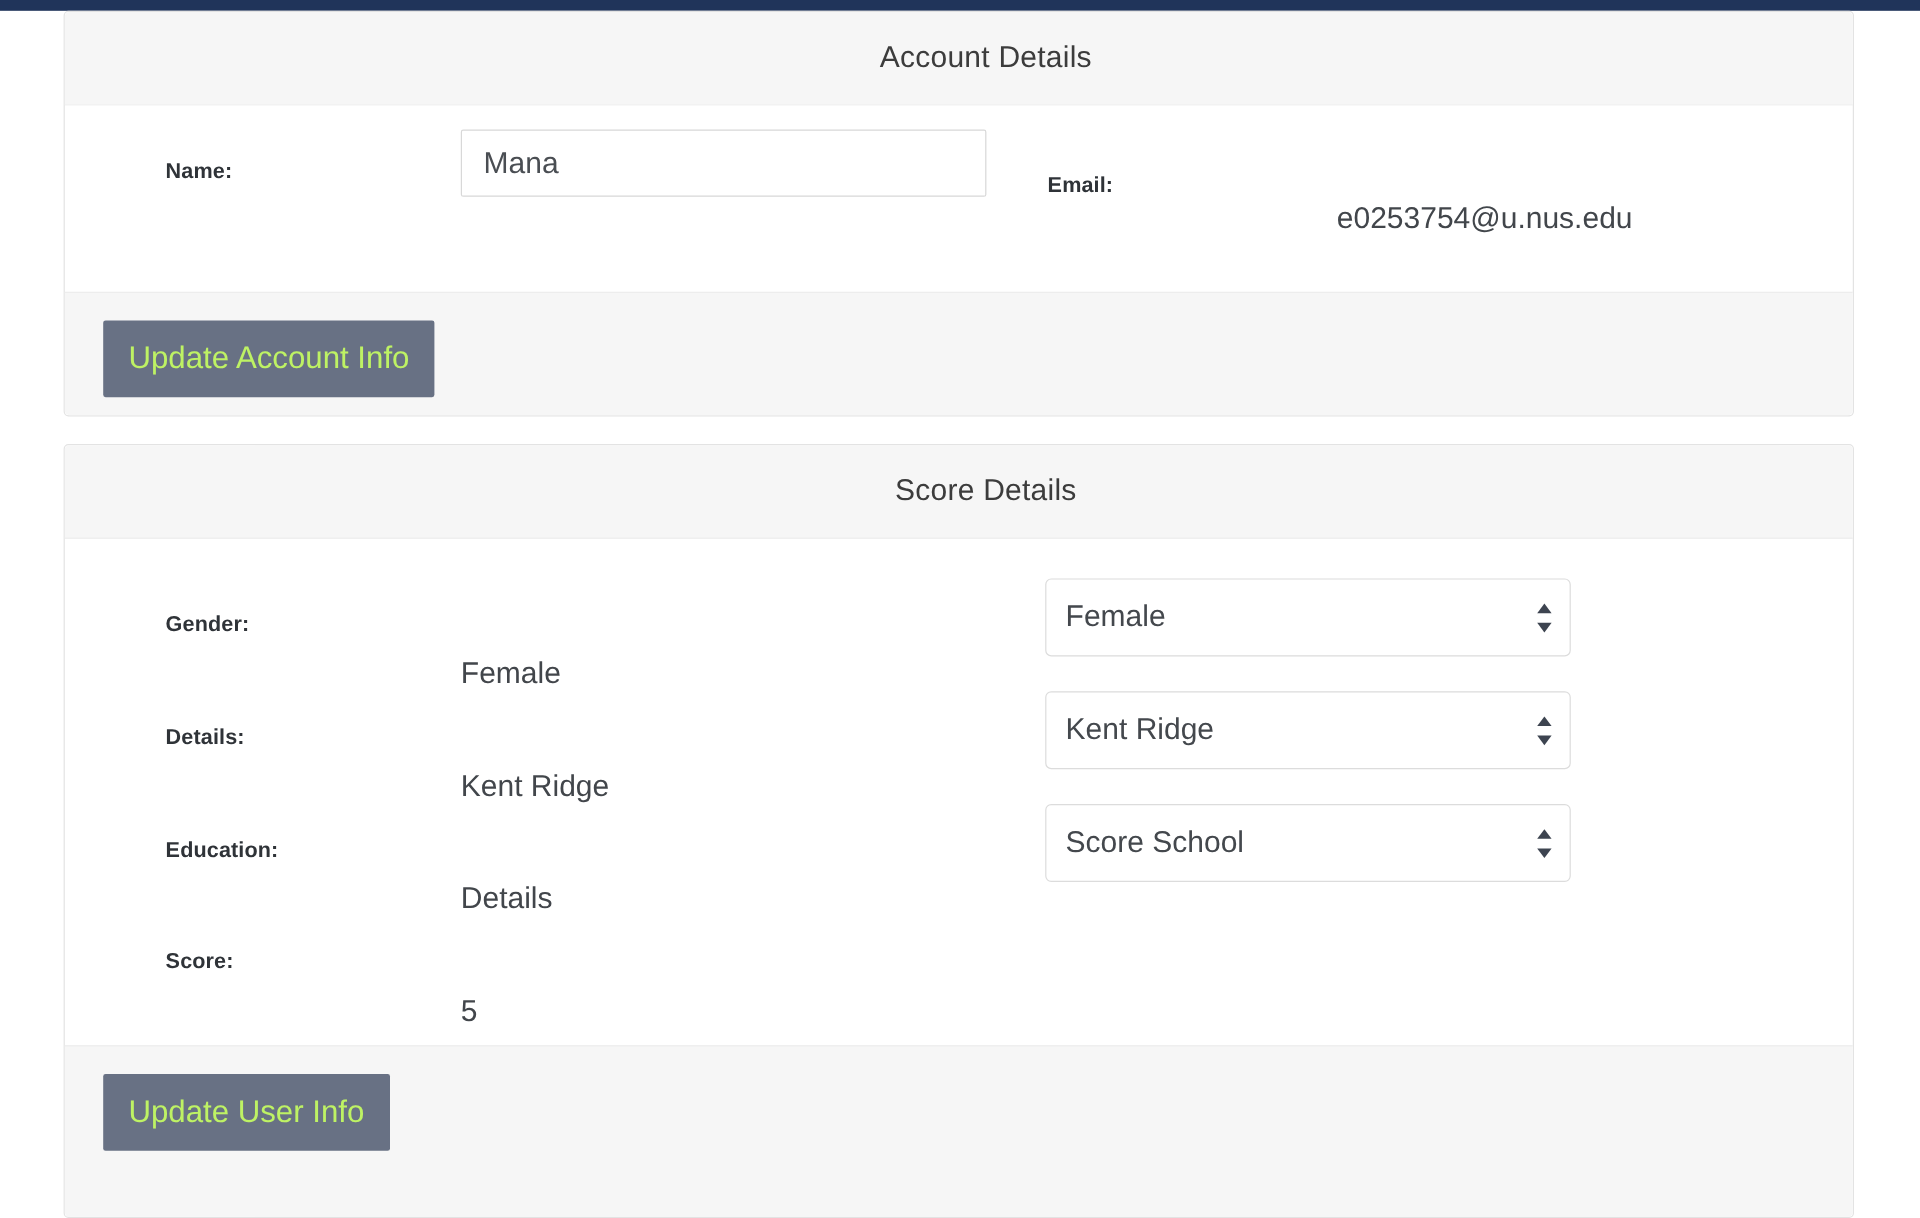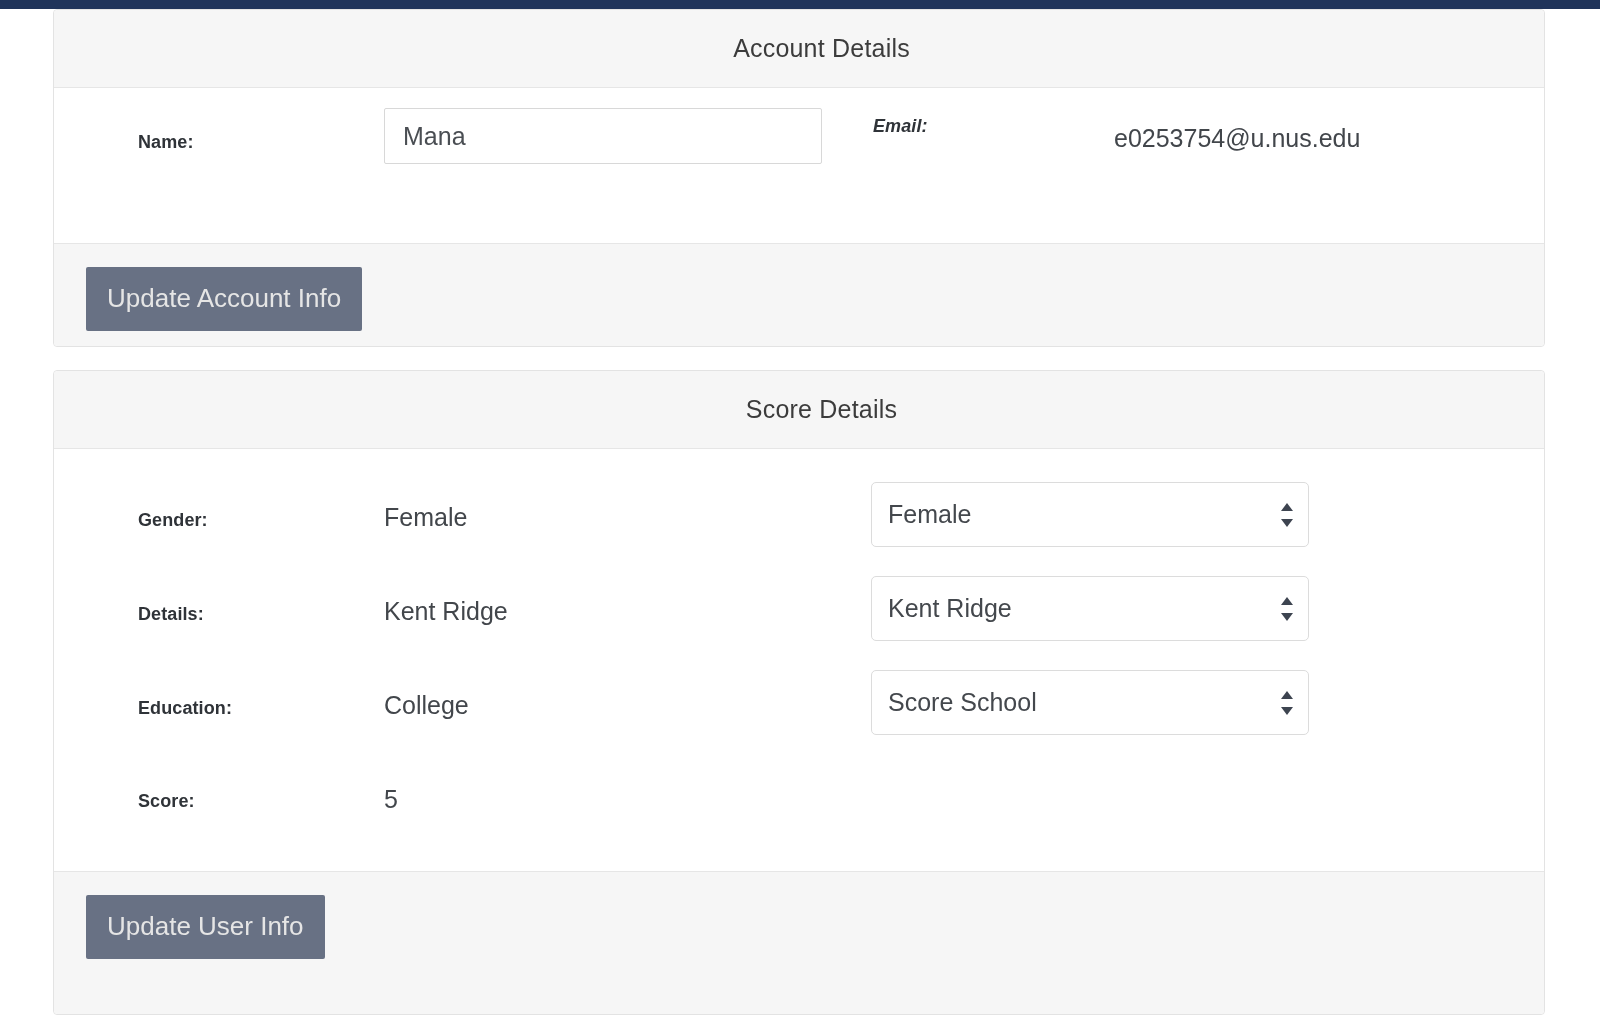--- a/index.html
+++ b/index.html
@@ -75,21 +75,21 @@
     border-radius: 0 0 4px 4px;
     box-sizing: border-box;
     padding: 23px 0 0 32px;
   }
   #account-card .card-footer { height: 103px; }
   #user-card .card-footer    { height: 143px; }
 
   .btn {
     display: inline-block;
     background: #687184;
-    color: #e5e5e5;
+    color: #bef264;
     border: none;
     border-radius: 2px;
     font-family: "Liberation Sans", sans-serif;
     font-size: 26px;
     font-weight: 400;
     line-height: 1;
     padding: 18px 21px 20px 21px;
     cursor: pointer;
   }
 
@@ -107,20 +107,21 @@
     color: #2f3338;
     letter-spacing: .1px;
     white-space: nowrap;
   }
   .value {
     position: absolute;
     font-size: 25px;
     font-weight: 400;
     color: #42464b;
     white-space: nowrap;
+    margin-top: 44px;
   }
 
   
   .text-input {
     position: absolute;
     box-sizing: border-box;
     background: #ffffff;
     border: 1px solid #d8d8d8;
     border-radius: 2px;
     font-family: "Liberation Sans", sans-serif;
@@ -185,21 +186,21 @@
     <div class="card-header">
       <span class="card-header-title">Account Details</span>
     </div>
 
     <div class="card-body">
       <div class="row">
         <span class="label" style="left:84px; top:44px;">Name:</span>
 
         <input class="text-input" type="text" style="left: 330px; top: 20px; width: 438px; height: 56px;" value="Mana">
 
-        <span class="label" style="left:819px; top:28px;font-style:italic;">Email:</span>
+        <span class="label" style="left:819px; top:56px;">Email:</span>
 
         <span class="value" style="left:1060px; top:36px;">e0253754@u.nus.edu</span>
       </div>
     </div>
 
     <div class="card-footer">
       <button class="btn">Update Account Info</button>
     </div>
   </div>
 
@@ -234,21 +235,21 @@
             <span class="select-arrows">
               <span class="arrow-up"></span>
               <span class="arrow-down"></span>
             </span>
           </div>
         </div>
       </div>
 
       <div class="row">
         <span class="label" style="left:84px; top:249px;">Education:</span>
-        <span class="value" style="left:330px; top:242px;">College</span>
+        <span class="value" style="left:330px; top:242px;">Details</span>
         <div class="select-wrap" style="left:817px; top:221px; width:438px; height:65px;">
           <div class="select-box">
             <span class="select-value">Score School</span>
             <span class="select-arrows">
               <span class="arrow-up"></span>
               <span class="arrow-down"></span>
             </span>
           </div>
         </div>
       </div>

